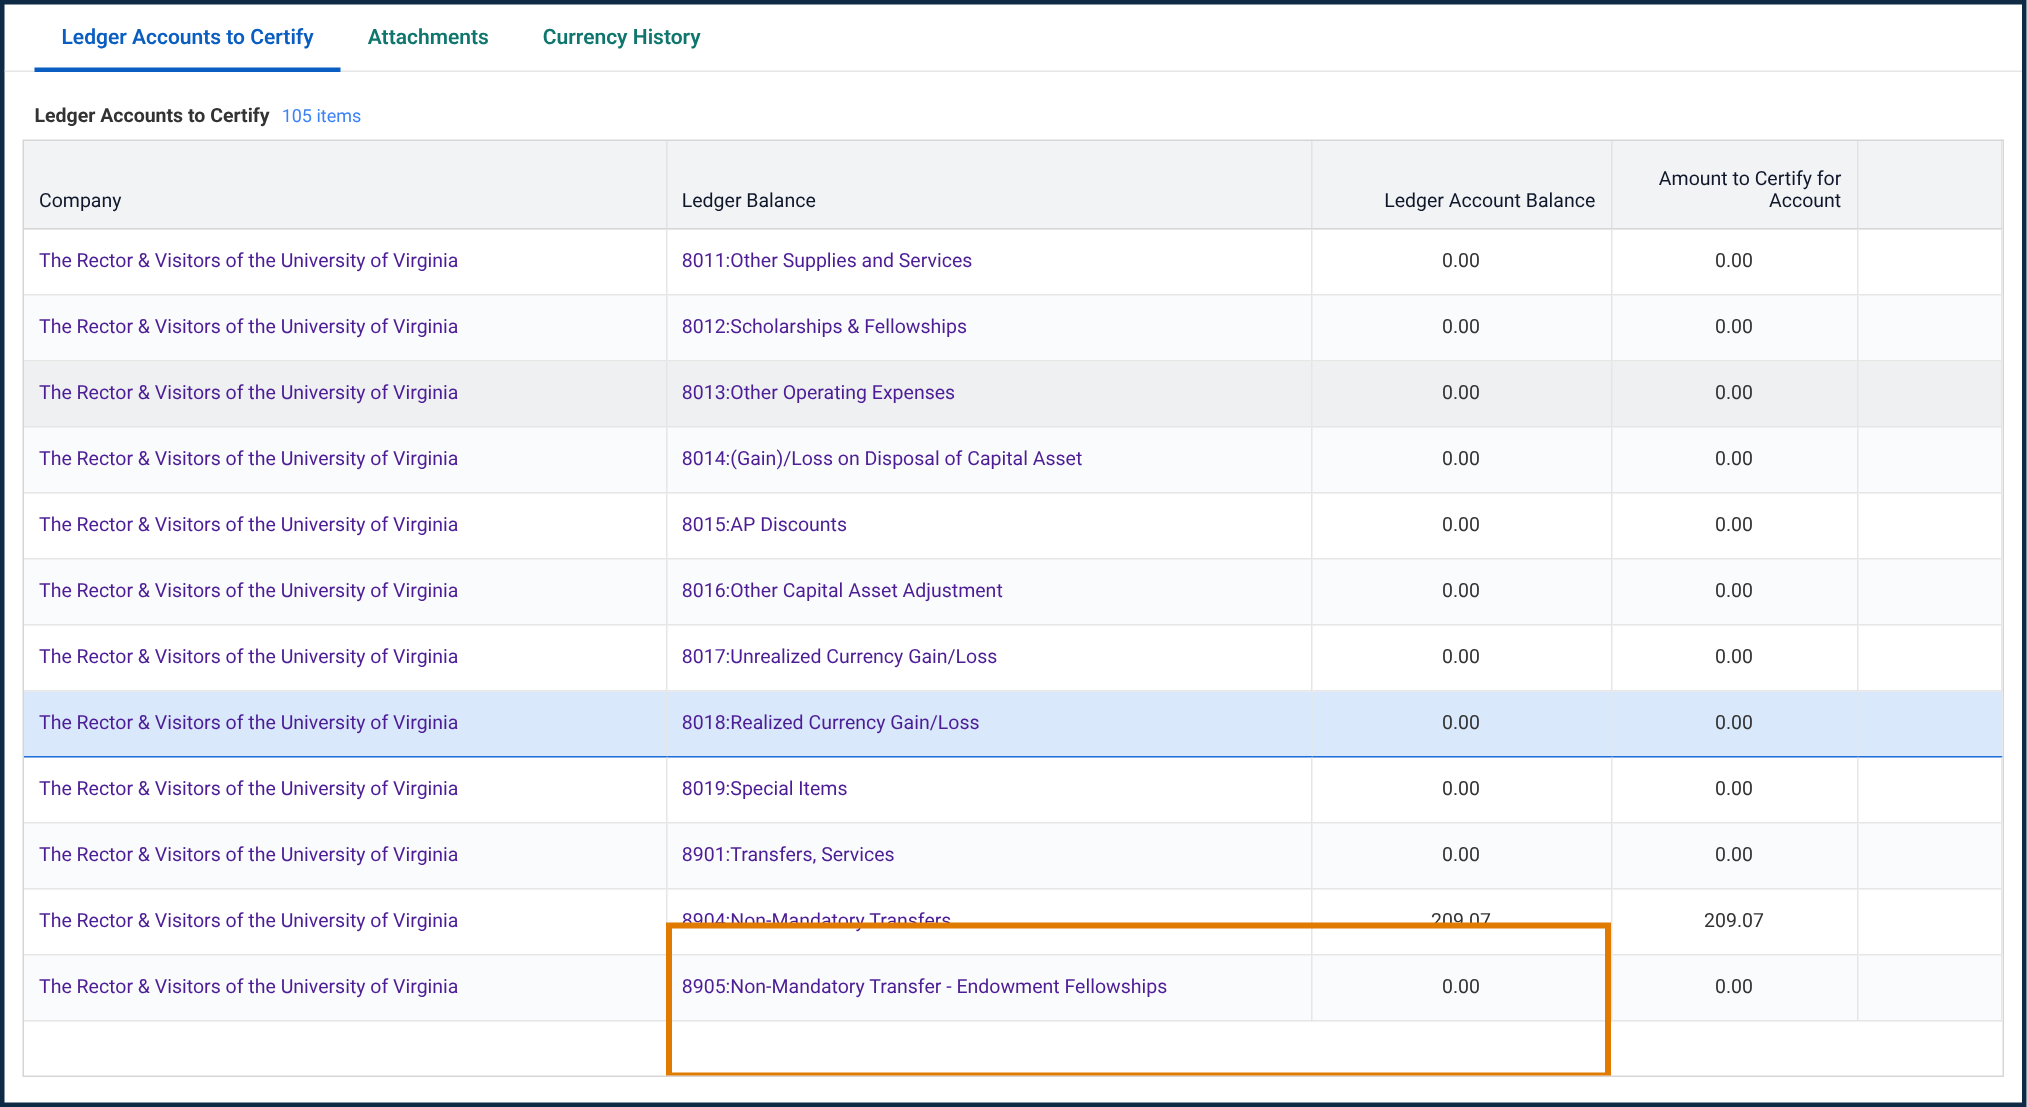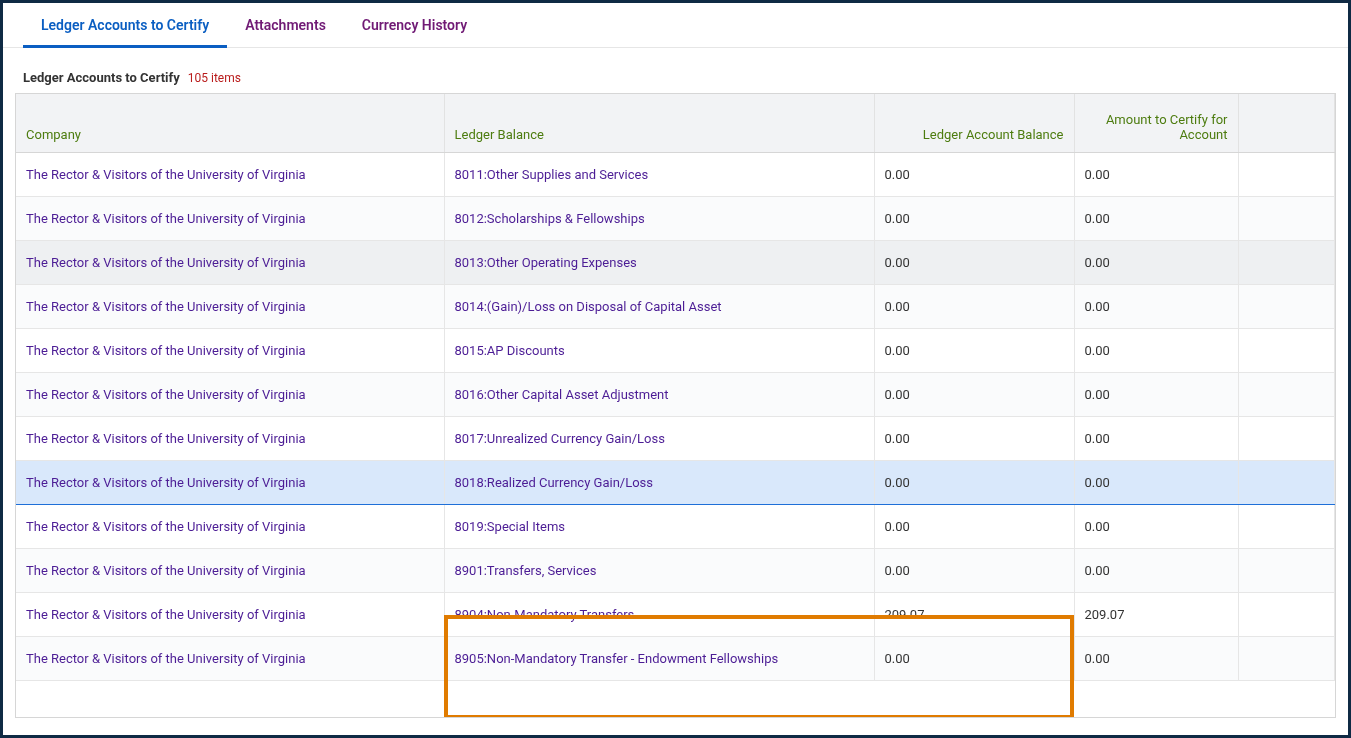--- a/index.html
+++ b/index.html
@@ -14,21 +14,21 @@
     }
     .tabs {
       display: flex;
       border-bottom: 1px solid #e6e6e6;
       padding: 0 20px;
     }
     .tab {
       padding: 14px 18px;
       font-size: 14px;
       font-weight: 600;
-      color: #701a75;
+      color: #0f766e;
       cursor: pointer;
       position: relative;
     }
     .tab.active {
       color: #0a5ec2;
     }
     .tab.active::after {
       content: "";
       position: absolute;
       left: 0; right: 0; bottom: -1px;
@@ -40,59 +40,59 @@
       align-items: baseline;
       padding: 22px 0 8px 20px;
       font-size: 13px;
     }
     .table-title {
       font-weight: 700;
       color: #333;
       margin-right: 8px;
     }
     .items-count {
-      color: #b91c1c;
+      color: #3b82f6;
       font-size: 12px;
     }
     .table-wrap {
       margin: 0 12px;
       border: 1px solid #d6d6d6;
       height: 625px;
       overflow: hidden;
       position: relative;
     }
     table {
       width: 100%;
       border-collapse: collapse;
       table-layout: fixed;
     }
     thead th {
       background: #f2f3f5;
       border-bottom: 1px solid #d6d6d6;
       border-right: 1px solid #e2e2e2;
-      color: #4d7c0f;
+      color: #0f172a;
       font-weight: 400;
       font-size: 13px;
       padding: 18px 10px 10px 10px;
       text-align: left;
       vertical-align: bottom;
     }
     thead th.num { text-align: right; }
     tbody td {
       border-bottom: 1px solid #e6e6e6;
       border-right: 1px solid #e6e6e6;
       padding: 14px 10px;
       font-size: 13px;
       color: #333;
       vertical-align: middle;
     }
     tbody tr:nth-child(even) td { background: #fafbfc; }
     tbody tr.shaded td { background: #eef0f2; }
     tbody tr.selected td { background: #d9e8fb; border-top: 1px solid #1e6fd8; border-bottom: 1px solid #1e6fd8; }
-    tbody td.num { text-align: left; margin-left: 18px; }
+    tbody td.num { text-align: center; margin-left: 18px; }
     .link { color: #4c1d95; cursor: pointer; }
     .col-company { width: 428px; }
     .col-ledger { width: 430px; }
     .col-balance { width: 200px; }
     .col-amount { width: 164px; }
     .col-end { width: auto; }
     .highlight-box {
       position: absolute;
       border: 4px solid #e07b00;
       pointer-events: none;

